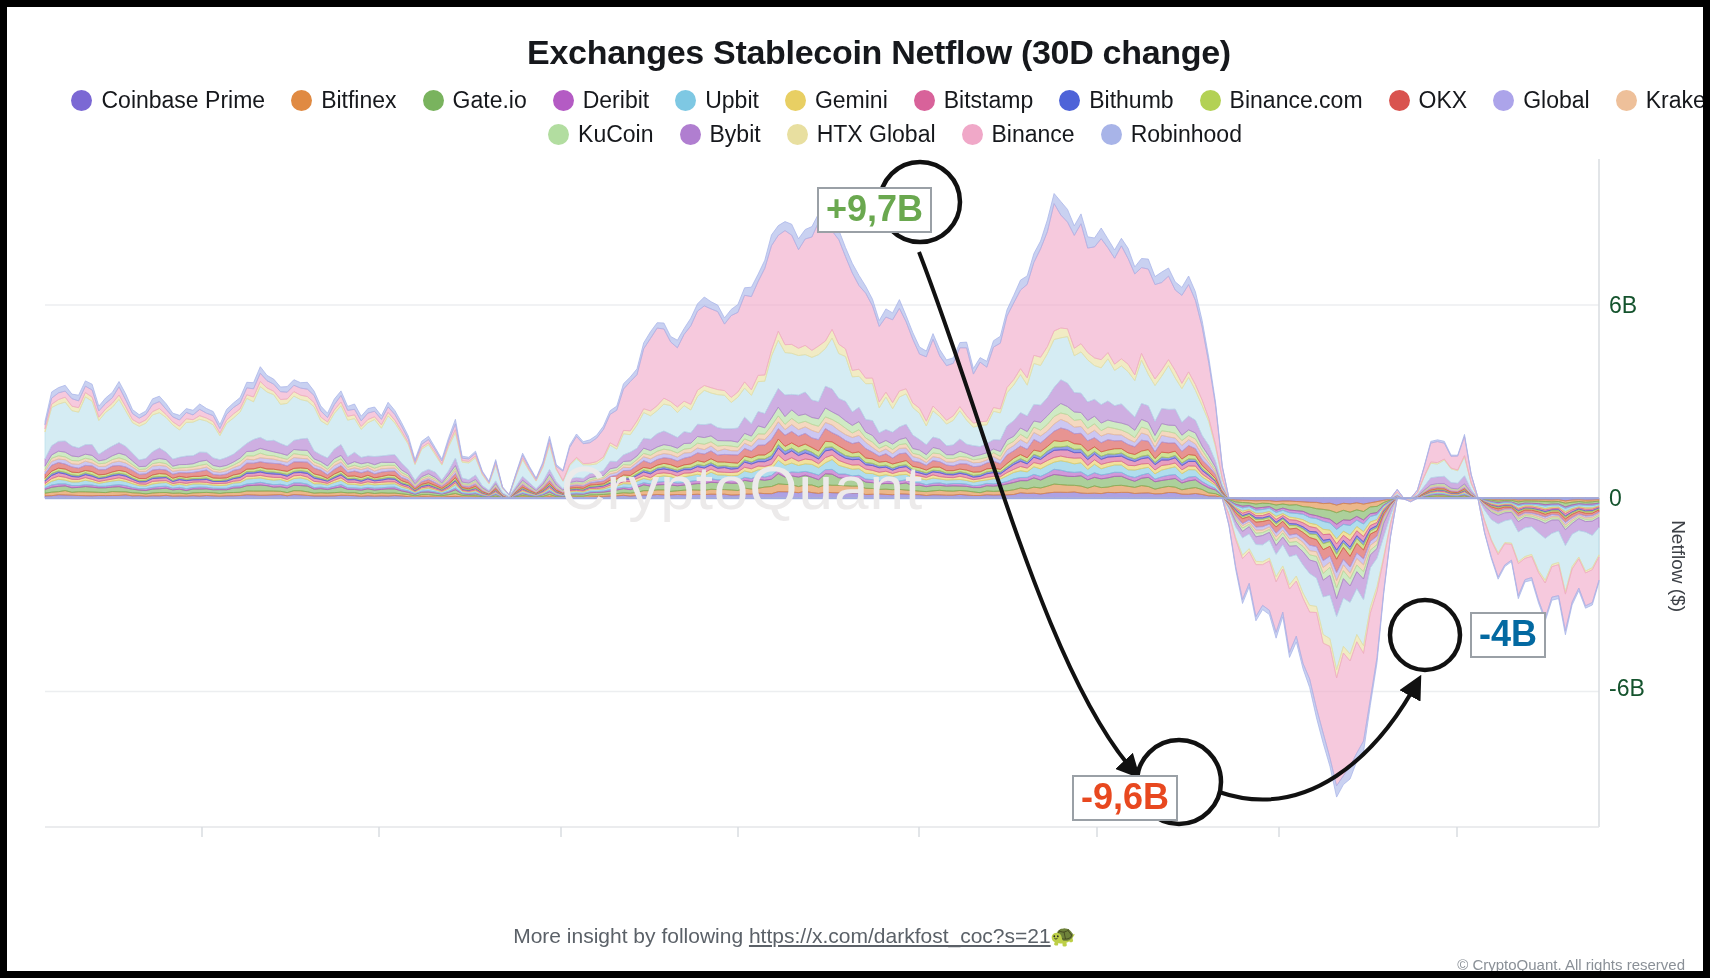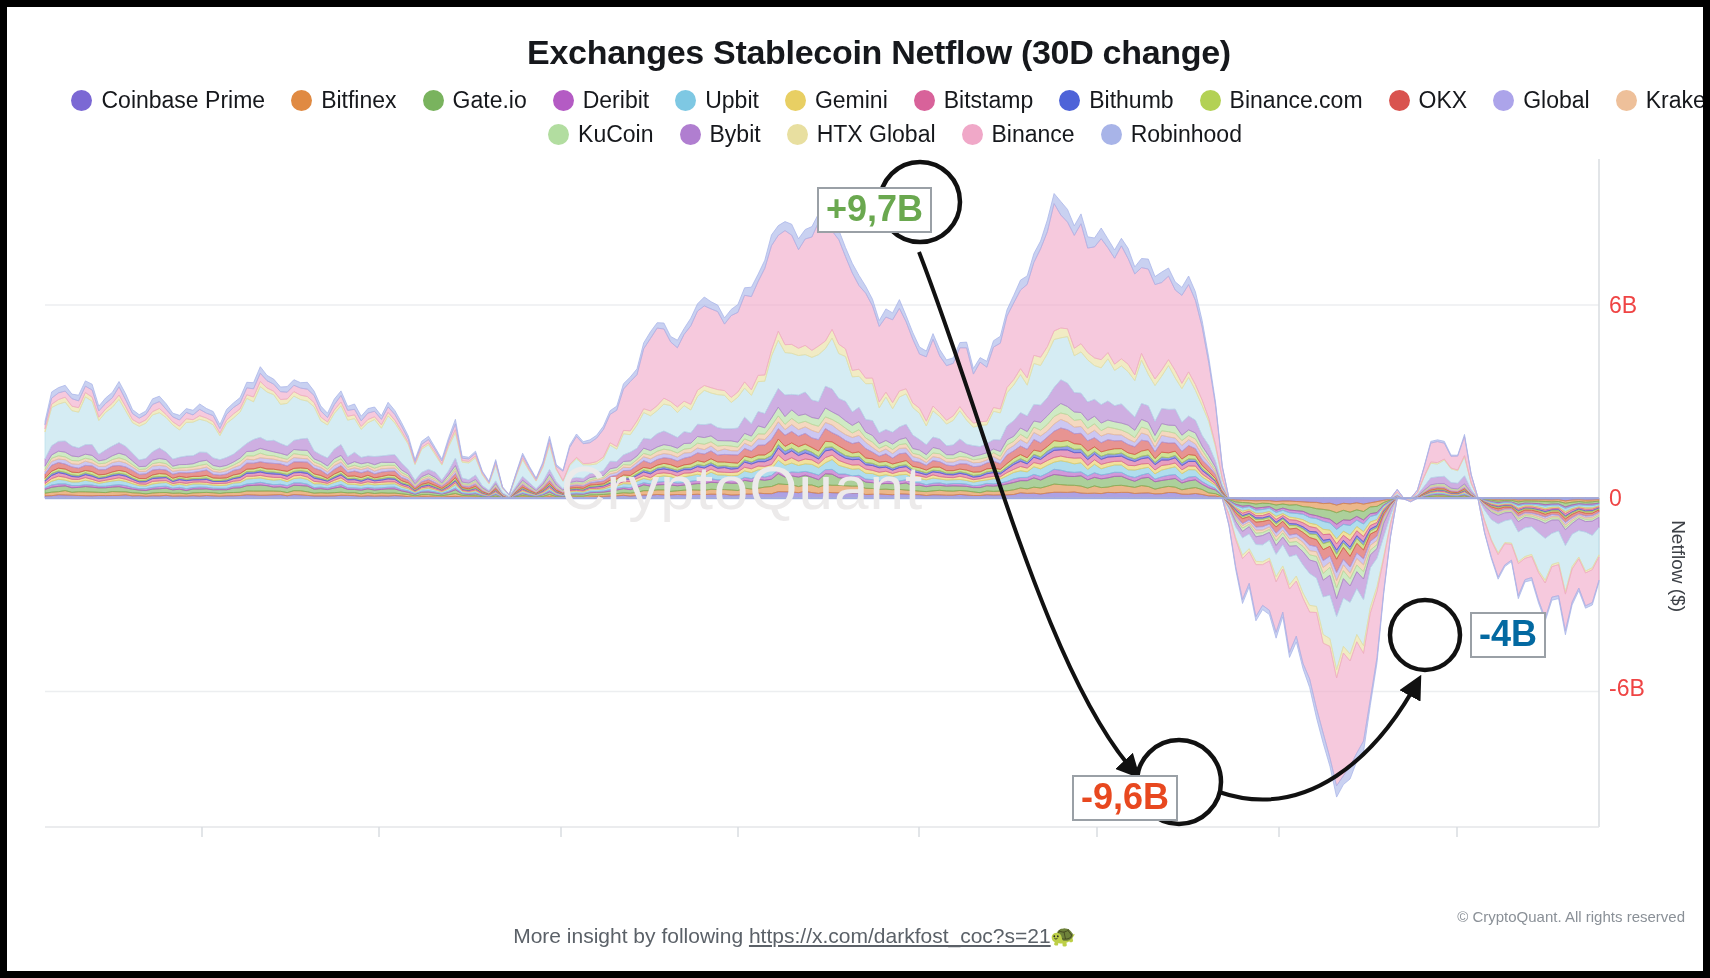--- a/index.html
+++ b/index.html
@@ -48,21 +48,21 @@
     position:absolute;
     right:14px;top:455px;
     font-size:19px;color:#3d4147;
     transform:rotate(90deg);
     transform-origin:right top;
     white-space:nowrap;
   }
   .ytick{
     position:absolute;
     left:1602px;
-    font-size:23px;color:#ef4444;
+    font-size:23px;color:#14532d;
     transform:translateY(-50%);
   }
   #watermark{
     position:absolute;left:0;top:295px;width:1470px;
     text-align:center;
     font-size:62px;font-weight:300;color:#eceaea;
     letter-spacing:1px;
     pointer-events:none;
   }
   .annbox{
@@ -73,21 +73,21 @@
     padding:1px 7px 3px 7px;
     line-height:1.05;
     white-space:nowrap;
   }
   #footline{
     position:absolute;left:0;top:917px;width:1576px;
     text-align:center;font-size:21px;color:#5b6168;
   }
   #footline a{color:#5b6168;text-decoration:underline;}
   #copyright{
-    position:absolute;right:18px;top:901px;
+    position:absolute;right:18px;top:949px;
     font-size:15px;color:#8a9097;
   }
   svg{display:block;}
 </style>
 </head>
 <body>
 
 <div id="page">
 
   <div id="title">Exchanges Stablecoin Netflow (30D change)</div>

